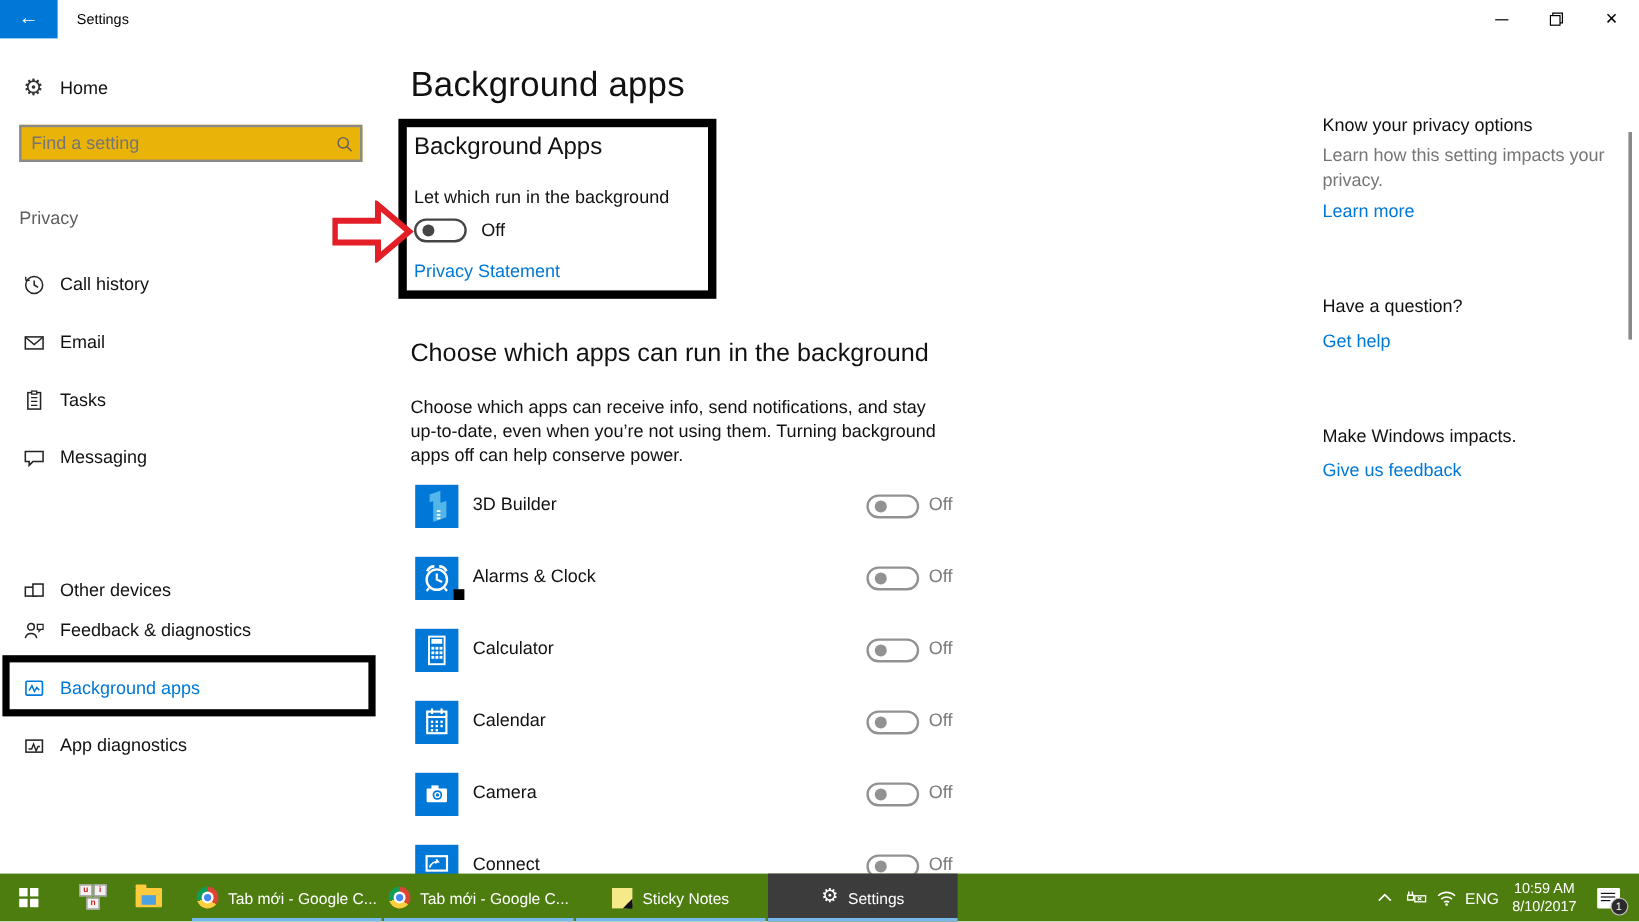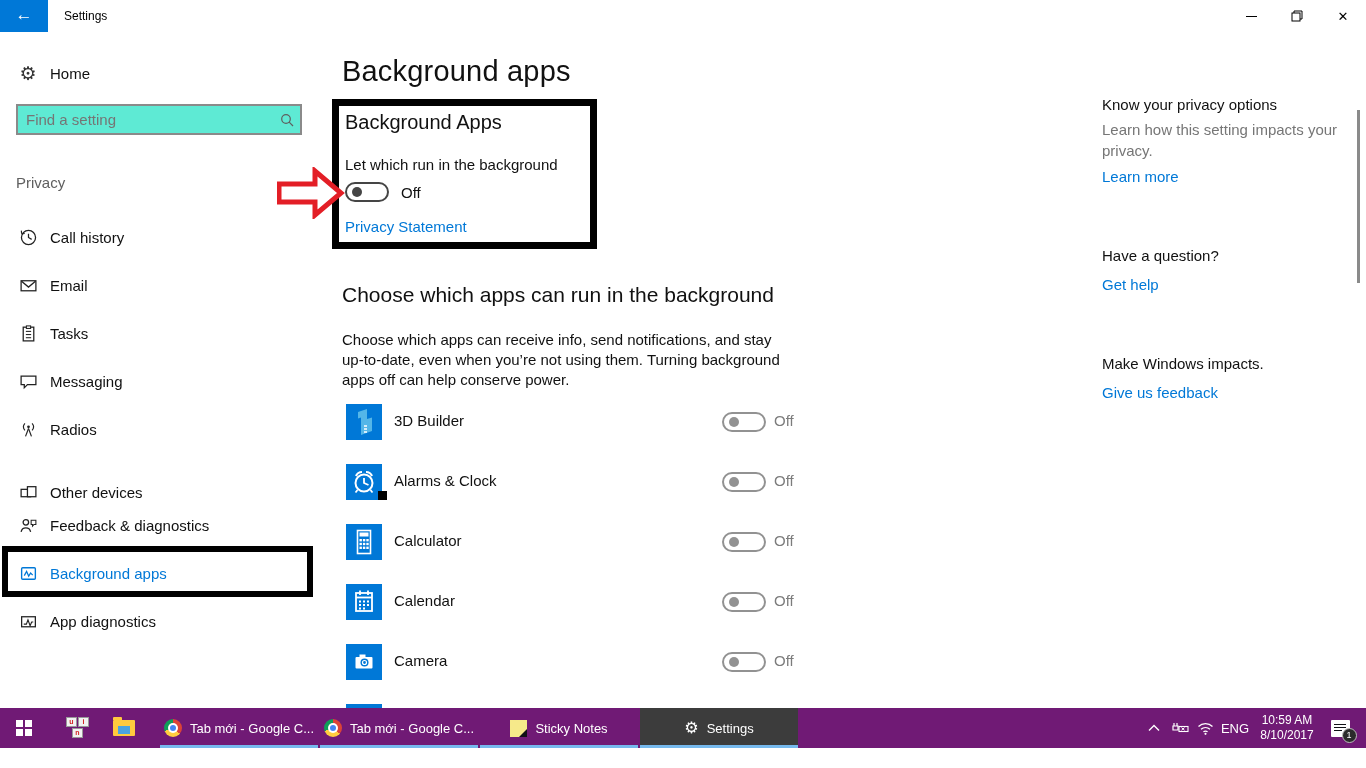--- a/index.html
+++ b/index.html
@@ -16,21 +16,21 @@
   .capbtn { position:absolute; top:0; width:46px; height:32px; display:flex; align-items:center; justify-content:center; }
   #btn-min{ left:1228px; } #btn-restore{ left:1274px; } #btn-close{ left:1320px; font-size:13px; }
   #btn-min span{ display:block; width:11px; border-top:1px solid #000; }
 
   
   .side-row { position:absolute; left:0; width:318px; height:44px; display:flex; align-items:center; }
   .side-ic { width:20px; height:20px; margin-left:18px; display:flex; align-items:center; justify-content:center; flex:none; }
   .side-lb { margin-left:12px; font-size:15px; color:#111; }
   #home-row { top:51px; }
   #home-row .side-ic { font-size:19px; color:#333; }
-  #search-box { position:absolute; left:16px; top:104px; width:286px; height:31px; background:#5eead4;
+  #search-box { position:absolute; left:16px; top:104px; width:286px; height:31px; background:#eab308;
     border:2px solid #8a8a8a; display:flex; align-items:center; }
   #search-box input { flex:1; border:none; outline:none; font-size:15px; color:#111; padding:0 6px 0 8px;
     font-family:inherit; background:transparent; }
   #search-box .mag { width:26px; display:flex; justify-content:center; }
   #privacy-label { position:absolute; left:16px; top:174px; font-size:15px; color:#5f5f5f; }
   .sel-label { color:#0078d7 !important; }
 
   
   .anno-rect { position:absolute; border:6px solid #000; background:transparent; z-index:10; pointer-events:none; }
   #anno-side { left:2px; top:546px; width:311px; height:51px; }
@@ -65,21 +65,21 @@
   #cursor-artifact { position:absolute; left:378px; top:491px; width:9px; height:9px; background:#000; z-index:12; }
 
   
   #aside { position:absolute; left:1102px; top:96px; width:238px; }
   .aside-h { font-size:15px; color:#111; }
   .aside-t { font-size:15px; line-height:21px; color:#767676; margin-top:6px; }
   #aside .gap1 { margin-top:20px; } 
   #scrollbar { position:absolute; left:1357px; top:110px; width:3px; height:173px; background:#8a8a8a; }
 
   
-  #taskbar { position:absolute; left:0; top:708px; width:1366px; height:40px; background:#701a75; z-index:40; }
+  #taskbar { position:absolute; left:0; top:728px; width:1366px; height:40px; background:#4d7c0f; z-index:40; }
   .tb-btn { position:absolute; top:0; height:40px; display:flex; align-items:center; justify-content:center; }
   #tb-start { left:0; width:48px; }
   .winlogo { display:grid; grid-template-columns:7px 7px; grid-template-rows:7px 7px; gap:2px; }
   .winlogo i { background:#fff; }
   #tb-unikey { left:58px; width:40px; }
   .keys { position:relative; width:24px; height:22px; }
   .keys .k { position:absolute; width:11px; height:10px; background:#f2f2f2; border:1px solid #999;
     font-size:7px; color:#d02020; text-align:center; line-height:8px; font-weight:bold; }
   #tb-explorer { left:104px; width:40px; }
   .folder { position:relative; width:22px; height:16px; background:#ffca3e; border-radius:1px; }
@@ -183,31 +183,20 @@
     <span class="side-lb">Tasks</span>
   </div>
   <div class="side-row" style="top:359px">
     <span class="side-ic">
       <svg width="19" height="19" viewBox="0 0 18 18">
           <path d="M2,4 H16 V12 H8 L5,15 V12 H2 Z" fill="none" stroke="#222" stroke-width="1.2"></path>
         </svg>
     </span>
     <span class="side-lb">Messaging</span>
   </div>
-  <div class="side-row" style="top:407px">
-    <span class="side-ic">
-      <svg width="19" height="19" viewBox="0 0 18 18">
-          <circle cx="9" cy="6.5" r="1.3" fill="#222"></circle>
-          <path d="M5.6,3.2 a5,5 0 0 0 0,6.6 M12.4,3.2 a5,5 0 0 1 0,6.6" fill="none" stroke="#222" stroke-width="1.1"></path>
-          <line x1="9" y1="8" x2="6.2" y2="15.5" stroke="#222" stroke-width="1.1"></line>
-          <line x1="9" y1="8" x2="11.8" y2="15.5" stroke="#222" stroke-width="1.1"></line>
-        </svg>
-    </span>
-    <span class="side-lb">Radios</span>
-  </div>
   <div class="side-row" style="top:470px">
     <span class="side-ic">
       <svg width="19" height="19" viewBox="0 0 18 18">
           <rect x="2" y="6" width="9" height="7" fill="none" stroke="#222" stroke-width="1.2"></rect>
           <rect x="8" y="3.5" width="8" height="9.5" fill="#fff" stroke="#222" stroke-width="1.2"></rect>
         </svg>
     </span>
     <span class="side-lb">Other devices</span>
   </div>
   <div class="side-row" style="top:503px">

